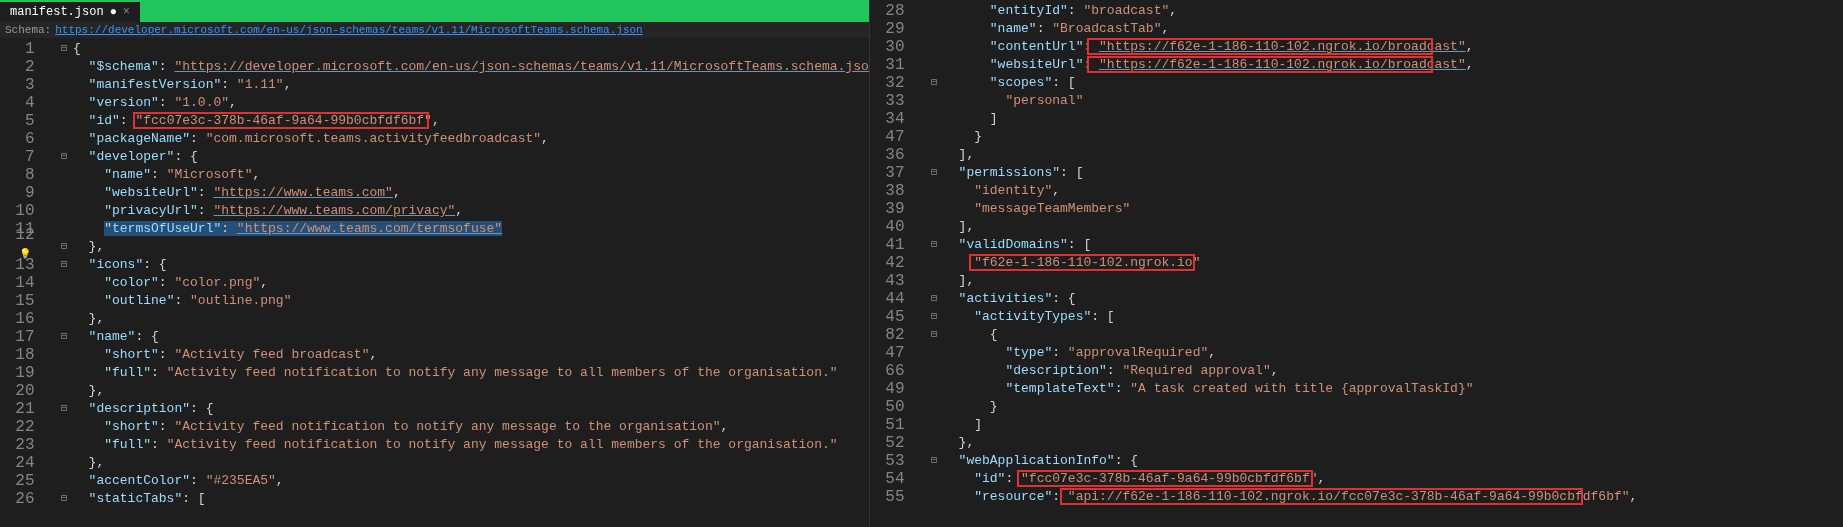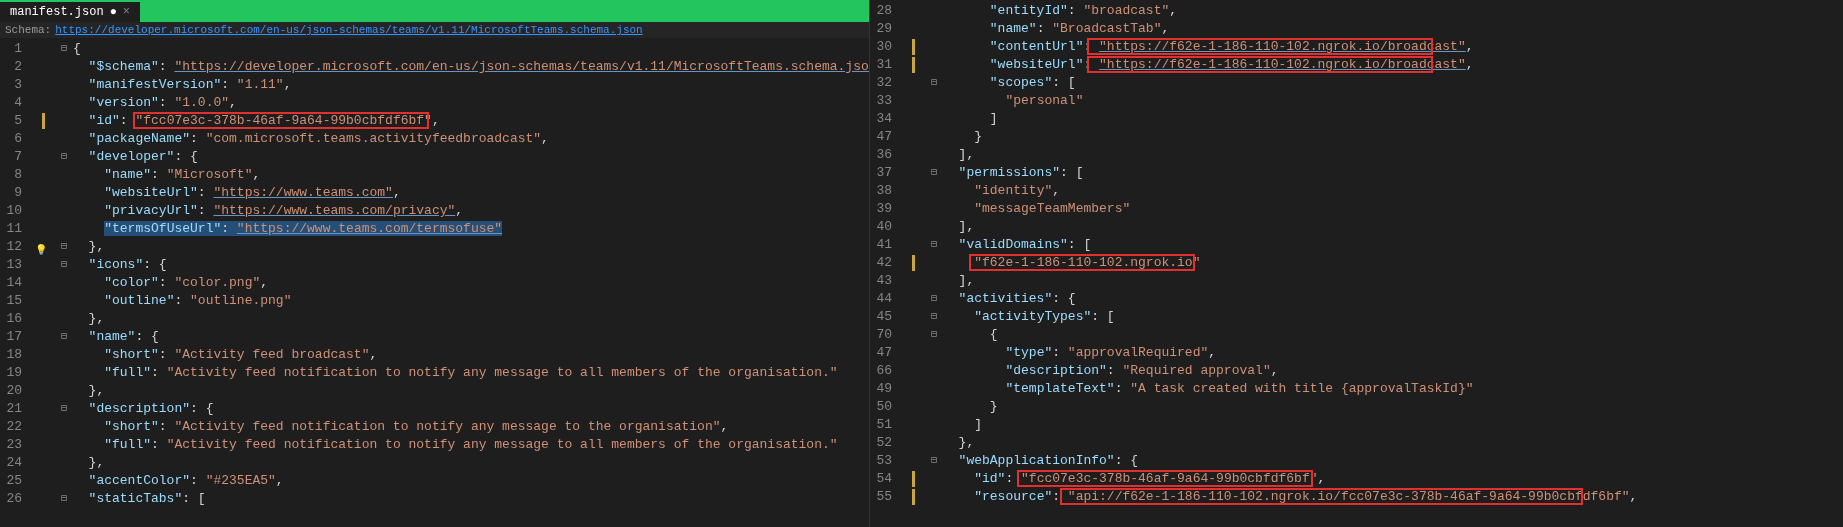--- a/index.html
+++ b/index.html
@@ -56,24 +56,25 @@
     text-align: right;
     color: #858585;
     padding-top: 2px;
     user-select: none;
     flex-shrink: 0;
   }
   .gutter .ln {
     height: 18px;
     line-height: 18px;
     padding-right: 8px;
-    font-size: 13px;
-    display: flex;
-    justify-content: space-between;
+    font-size: 16px;
+    display: flex;
+    justify-content: flex-end;
     align-items: center;
+    flex-direction: column;
   }
   .gutter .ln .num { min-width: 22px; text-align: right; }
   .glyph {
     width: 12px;
     height: 12px;
     margin-left: 4px;
   }
   .glyph-change { background: #c9a642; width: 3px; height: 16px; margin-left: 2px; margin-right: 2px; }
   .glyph-bulb::before { content: "💡"; font-size: 10px; }
   .fold-col {
@@ -342,21 +343,21 @@
         </div>
         <div class="ln">
           <span class="num">44</span>
           <span class="glyph"></span>
         </div>
         <div class="ln">
           <span class="num">45</span>
           <span class="glyph"></span>
         </div>
         <div class="ln">
-          <span class="num">70</span>
+          <span class="num">82</span>
           <span class="glyph"></span>
         </div>
         <div class="ln">
           <span class="num">47</span>
           <span class="glyph"></span>
         </div>
         <div class="ln">
           <span class="num">66</span>
           <span class="glyph"></span>
         </div>

